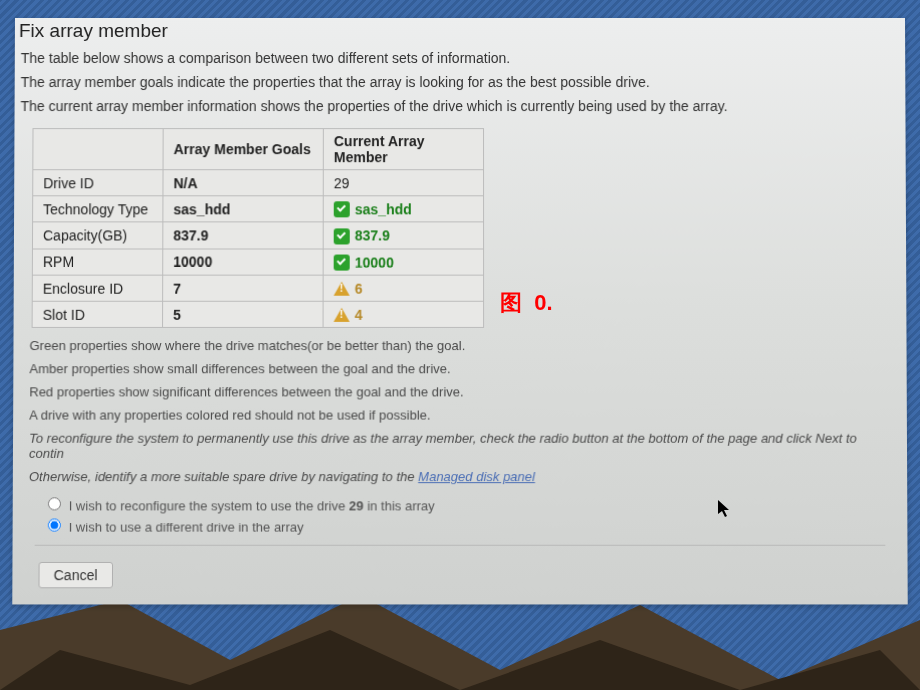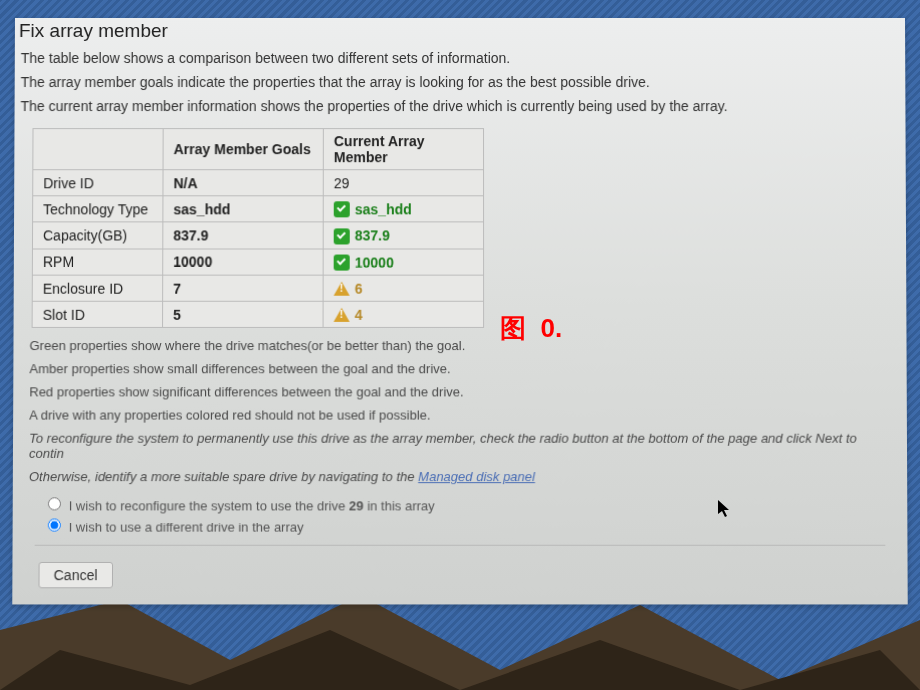--- a/index.html
+++ b/index.html
@@ -116,23 +116,23 @@
     border:1px solid #b0b0b0;
     border-radius:3px;
     font-size:14px;
     color:#333;
     cursor:pointer;
   }
   .hr{border-top:1px solid #b9b9b9;margin:10px 22px 0 22px;}
   .overlay{
     position:absolute;
     left:500px;
-    top:311px;
+    top:288px;
     color:#ff0000;
-    font-size:26px;
+    font-size:22px;
     font-weight:700;
     z-index:5;
   }
   .overlay .n{color:#ff0000;}
   .cursor{
     position:absolute;
     left:718px;
     top:500px;
     font-size:16px;
     color:#000;

